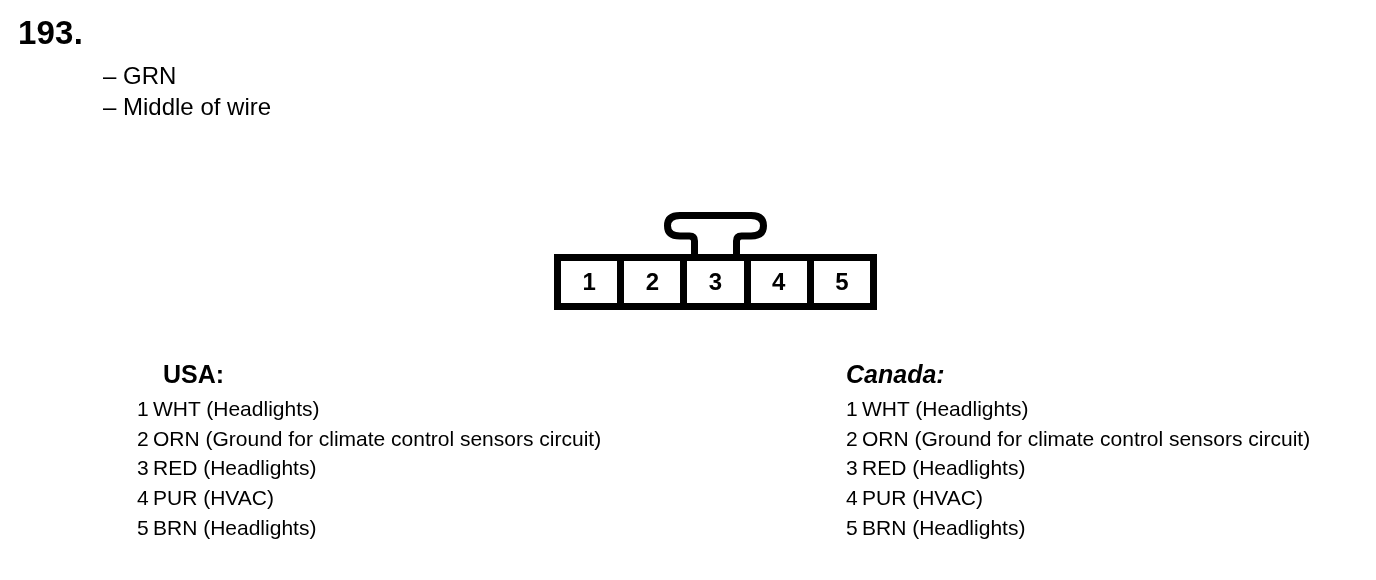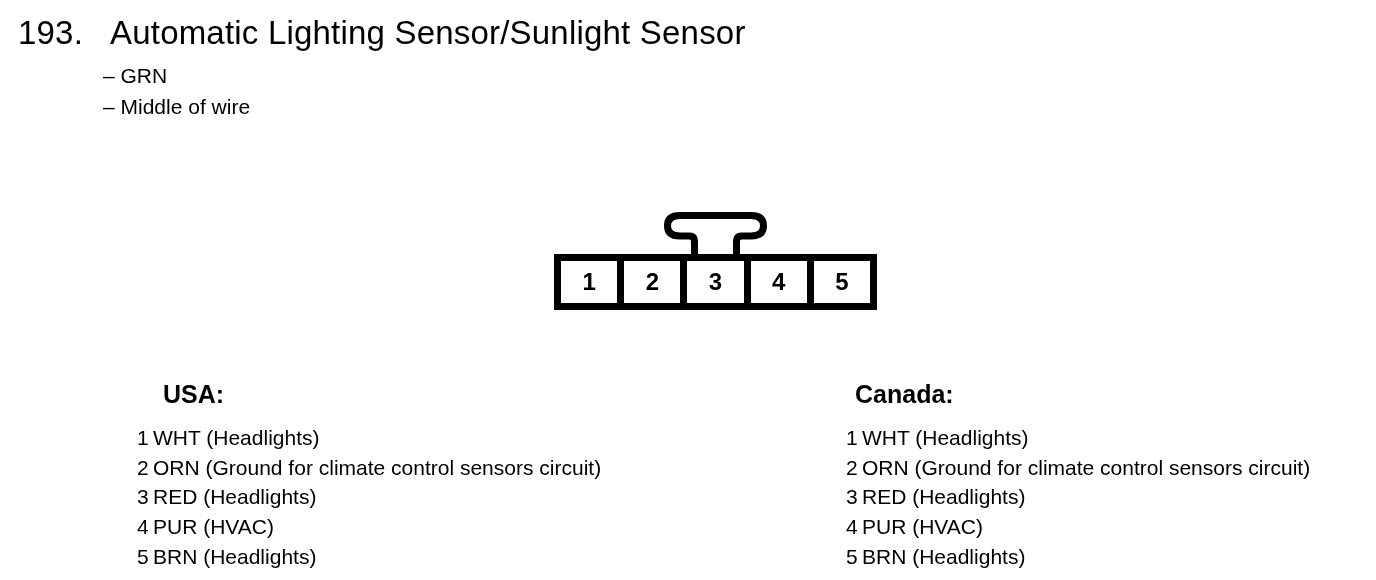--- a/index.html
+++ b/index.html
@@ -16,32 +16,32 @@
     overflow: hidden;
   }
 
   
   .title-row {
     position: absolute;
     left: 18px;
     top: 14px;
     display: flex;
     font-size: 33px;
-    font-weight: normal;
+    font-weight: bold;
     letter-spacing: 0.2px;
     white-space: nowrap;
   }
   .title-num { width: 92px; flex: 0 0 auto; }
 
   
   .bullets {
     position: absolute;
     left: 103px;
     top: 60px;
-    font-size: 21px;
+    font-size: 24px;
     line-height: 31px;
     white-space: nowrap;
   }
 
   
   .connector-tab {
     position: absolute;
     left: 664px;
     top: 212px;
     width: 103px;
@@ -63,43 +63,42 @@
     border-right: 7px solid #000000;
     display: flex;
     align-items: center;
     justify-content: center;
     font-size: 24px;
     font-weight: bold;
   }
   .connector-cell:last-child { border-right: none; }
 
   
-  .pinout-col { position: absolute; top: 380px; white-space: nowrap; }
+  .pinout-col { position: absolute; top: 360px; white-space: nowrap; }
   .pinout-col.usa { left: 137px; }
   .pinout-col.canada { left: 846px; }
   .col-head {
     font-size: 25px;
     font-weight: bold;
     line-height: 29px;
   }
   .pinout-col.usa .col-head { margin-left: 26px; }
-  .pinout-col.canada .col-head { margin-left: 9px; }
+  .pinout-col.canada .col-head { margin-left: 0; font-style: italic; }
   .pin-rows {
-    margin-top: 14px;
+    margin-top: 5px;
     font-size: 21px;
     line-height: 29.7px;
   }
   .pin-num { display: inline-block; width: 16px; }
 </style>
 </head>
 <body>
 
 <div class="title-row">
   <span class="title-num">193.</span>
-  <span class="title-text">Automatic Lighting Sensor/Sunlight Sensor</span>
 </div>
 
 <div class="bullets">
   <div class="bullet">– GRN</div>
   <div class="bullet">– Middle of wire</div>
 </div>
 
 <svg class="connector-tab" viewBox="0 0 103 42" xmlns="http://www.w3.org/2000/svg" aria-hidden="true">
   <path d="M 30.5 42 L 30.5 29 Q 30.5 24 25.5 24 L 16 24 Q 3.5 24 3.5 13.75 Q 3.5 3.5 16 3.5 L 87 3.5 Q 99.5 3.5 99.5 13.75 Q 99.5 24 87 24 L 77.5 24 Q 72.5 24 72.5 29 L 72.5 42" fill="#ffffff" stroke="#000000" stroke-width="7" stroke-linejoin="round"></path>
 </svg>

